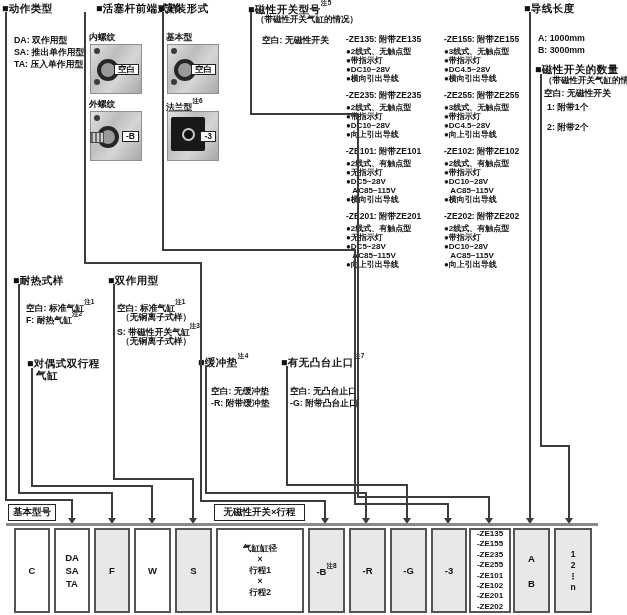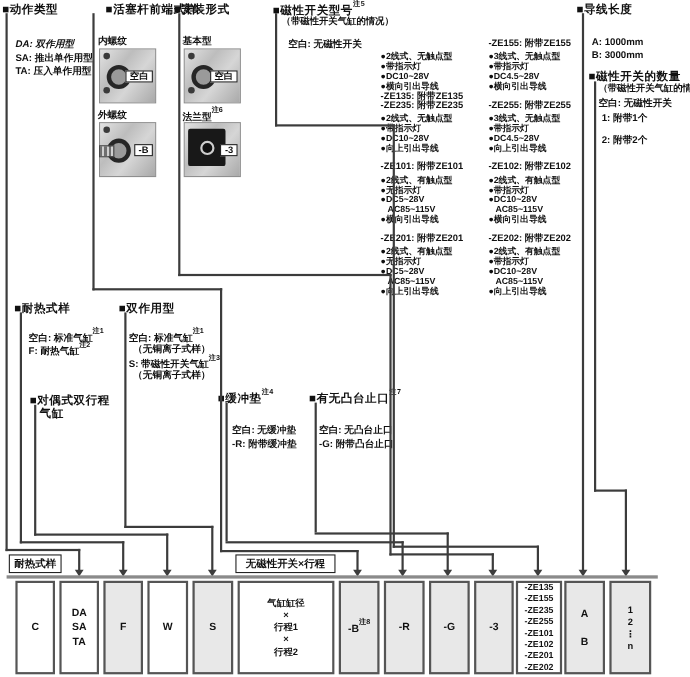--- a/index.html
+++ b/index.html
@@ -39,21 +39,21 @@
     display:flex;flex-direction:column;align-items:center;justify-content:center;text-align:center;}
   .box.gray{background:#e8e8e8;}
   .box .bl{font-size:9.5px;line-height:13px;white-space:nowrap;}
   .box .sm{font-size:8.5px;line-height:11px;}
   .box .ze{font-size:8px;line-height:10.4px;}
 </style>
 </head>
 <body>
 
 <div class="abs h" style="left:2px;top:2px;">■动作类型</div>
-<div class="abs t" style="left:14px;top:34px;font-style:italic;">DA: 双作用型</div>
+<div class="abs t" style="left:14px;top:34px;">DA: 双作用型</div>
 <div class="abs t" style="left:14px;top:46px;">SA: 推出单作用型</div>
 <div class="abs t" style="left:14px;top:58px;">TA: 压入单作用型</div>
 
 <div class="abs h" style="left:96px;top:2px;">■活塞杆前端式样</div>
 <div class="abs t" style="left:89px;top:31px;">内螺纹</div>
 <div class="photo" style="left:90px;top:44px;">
   <span class="bolt"></span>
   <span class="port"></span>
   <span class="bolt2"></span>
   <span class="tag">空白</span>
@@ -79,21 +79,21 @@
   <span class="flange">
       <span class="flangehole"></span>
     </span>
   <span class="tag">-3</span>
 </div>
 
 <div class="abs h" style="left:248px;top:2px;"><span>■磁性开关型号</span><sup>注5</sup></div>
 <div class="abs sub" style="left:256px;top:14px;">（带磁性开关气缸的情况）</div>
 <div class="abs t" style="left:262px;top:34px;">空白: 无磁性开关</div>
 
-<div class="abs ze-title" style="left:346px;top:34px;margin-top:48px;">-ZE135: 附带ZE135</div>
+<div class="abs ze-title" style="left:346px;top:34px;">-ZE135: 附带ZE135</div>
 <div class="abs ze-b" style="left:346px;top:47px;">●2线式、无触点型</div>
 <div class="abs ze-b" style="left:346px;top:56px;">●带指示灯</div>
 <div class="abs ze-b" style="left:346px;top:65px;">●DC10~28V</div>
 <div class="abs ze-b" style="left:346px;top:74px;">●横向引出导线</div>
 
 <div class="abs ze-title" style="left:346px;top:90px;">-ZE235: 附带ZE235</div>
 <div class="abs ze-b" style="left:346px;top:103px;">●2线式、无触点型</div>
 <div class="abs ze-b" style="left:346px;top:112px;">●带指示灯</div>
 <div class="abs ze-b" style="left:346px;top:121px;">●DC10~28V</div>
 <div class="abs ze-b" style="left:346px;top:130px;">●向上引出导线</div>
@@ -222,21 +222,21 @@
 <div class="arrow" style="left:148px;top:518px;"></div>
 <div class="arrow" style="left:189px;top:518px;"></div>
 <div class="arrow" style="left:321px;top:518px;"></div>
 <div class="arrow" style="left:362px;top:518px;"></div>
 <div class="arrow" style="left:403px;top:518px;"></div>
 <div class="arrow" style="left:444px;top:518px;"></div>
 <div class="arrow" style="left:485px;top:518px;"></div>
 <div class="arrow" style="left:526px;top:518px;"></div>
 <div class="arrow" style="left:565px;top:518px;"></div>
 
-<div class="labelbox" style="left:8px;top:504px;width:48px;height:17px;">耐热式样</div>
+<div class="labelbox" style="left:8px;top:504px;width:48px;height:17px;">基本型号</div>
 <div class="labelbox" style="left:214px;top:504px;width:91px;height:17px;">无磁性开关×行程</div>
 <div class="rule" style="left:6px;top:523px;width:592px;"></div>
 
 <div class="box" style="left:14px;width:36px;">
   <div class="bl">C</div>
 </div>
 <div class="box" style="left:54px;width:36px;">
   <div class="bl">DA</div>
   <div class="bl">SA</div>
   <div class="bl">TA</div>

